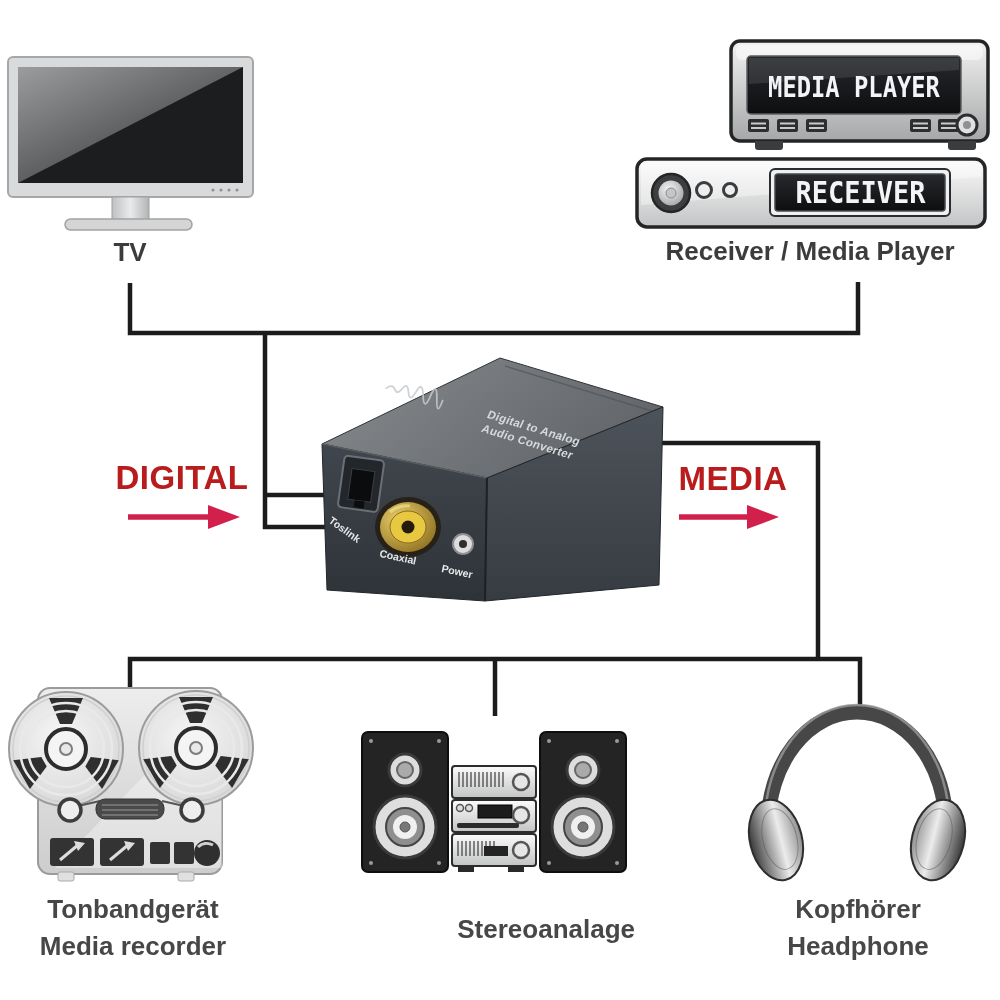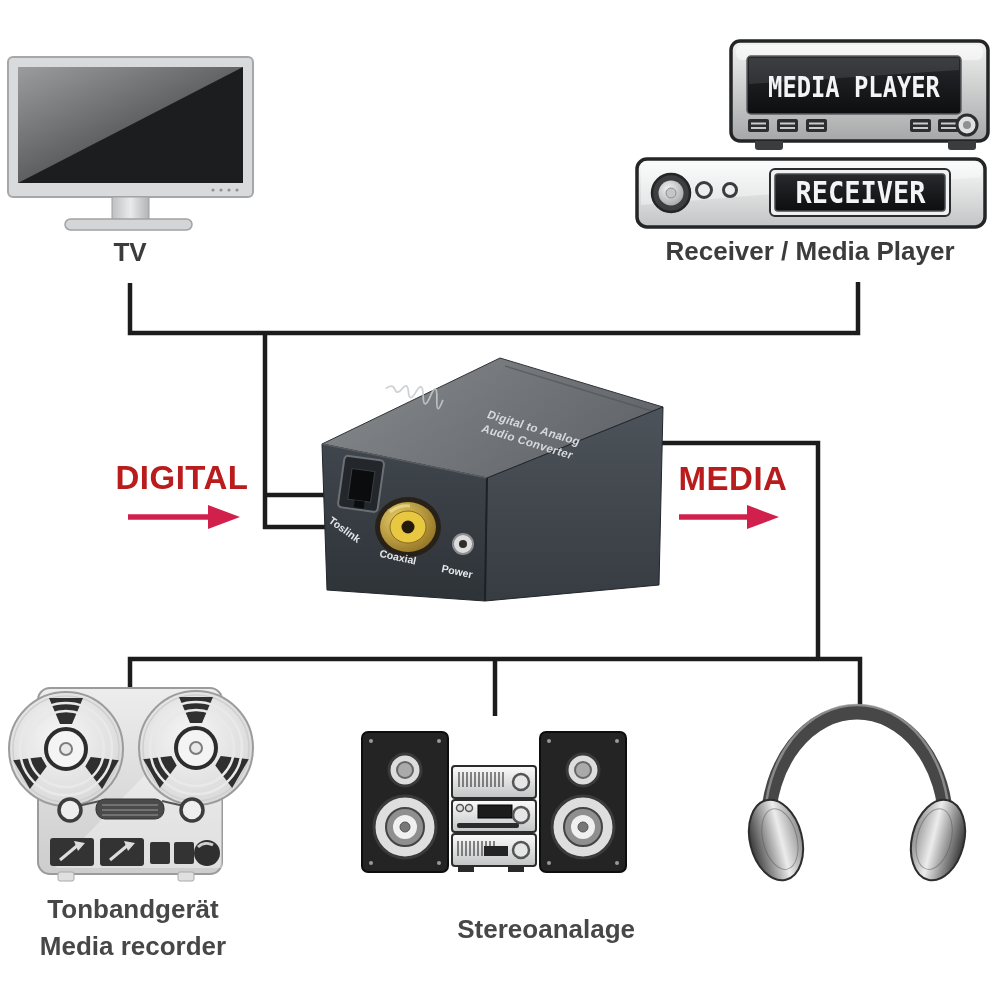--- a/index.html
+++ b/index.html
@@ -335,14 +335,18 @@
 <div class="port-lbl port-coaxial">Coaxial</div>
 <div class="port-lbl port-power">Power</div>
 
 <div class="lbl-pair lbl-tape">
   <div>Tonbandgerät</div>
   <div>Media recorder</div>
 </div>
 <div class="lbl-pair lbl-stereo">
   <div>Stereoanalage</div>
 </div>
+<div class="lbl-pair lbl-head">
+  <div>Kopfhörer</div>
+  <div>Headphone</div>
+</div>
 
 </div>
 
 </body></html>

